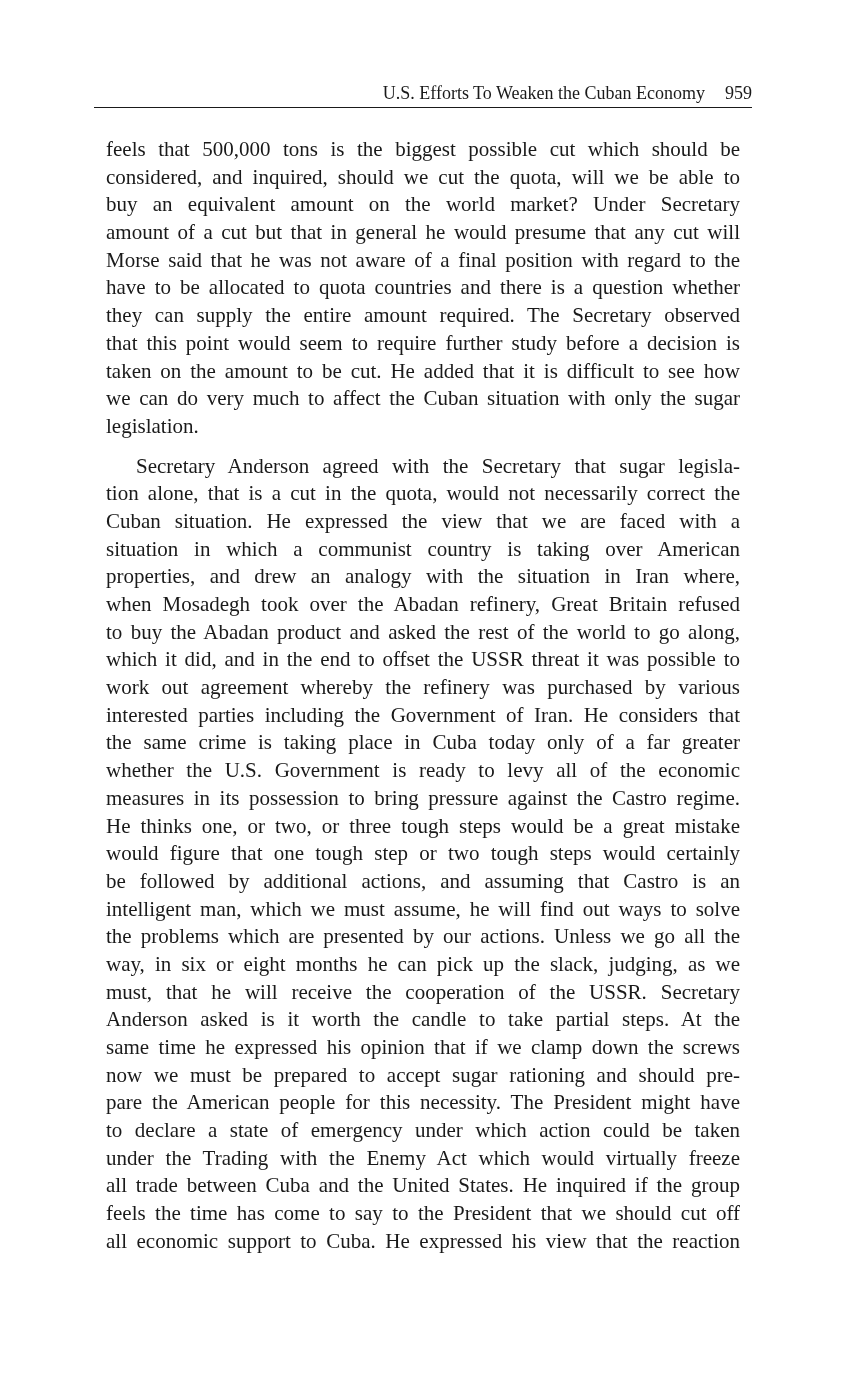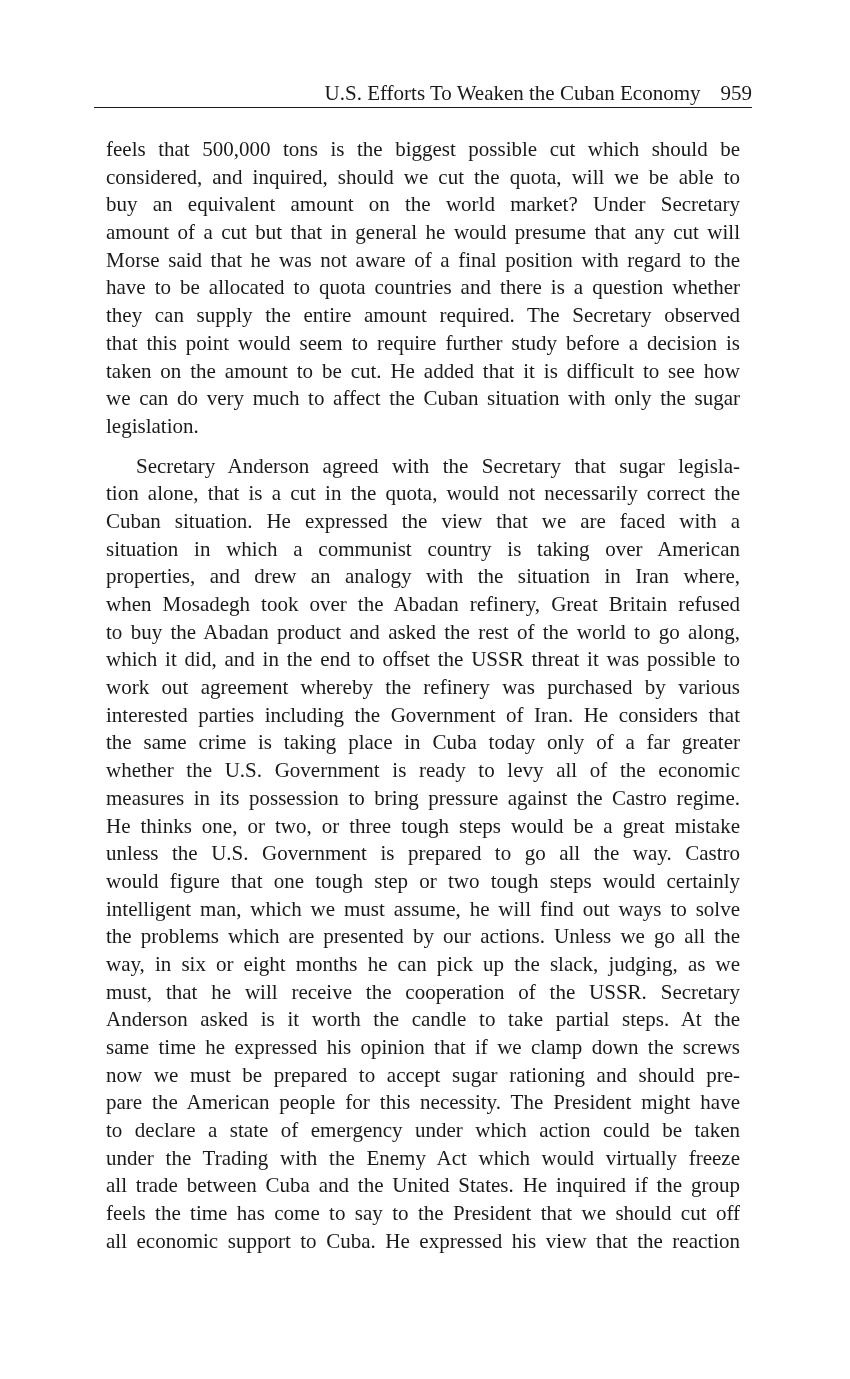--- a/index.html
+++ b/index.html
@@ -18,21 +18,21 @@
     .page {
       position: absolute;
       left: 94px;
       top: 80px;
       width: 658px;
     }
     .running-head {
       display: flex;
       justify-content: flex-end;
       align-items: baseline;
-      font-size: 21px;
+      font-size: 18px;
       line-height: 26px;
       padding-bottom: 1px;
       border-bottom: 1.5px solid #1a1a1a;
     }
     .running-head .title {
       margin-right: 20px;
     }
     .body-text {
       margin-top: 28px;
     }
@@ -90,22 +90,22 @@
         <span class="line">properties, and drew an analogy with the situation in Iran where,</span>
         <span class="line">when Mosadegh took over the Abadan refinery, Great Britain refused</span>
         <span class="line">to buy the Abadan product and asked the rest of the world to go along,</span>
         <span class="line">which it did, and in the end to offset the USSR threat it was possible to</span>
         <span class="line">work out agreement whereby the refinery was purchased by various</span>
         <span class="line">interested parties including the Government of Iran. He considers that</span>
         <span class="line">the same crime is taking place in Cuba today only of a far greater</span>
         <span class="line">whether the U.S. Government is ready to levy all of the economic</span>
         <span class="line">measures in its possession to bring pressure against the Castro regime.</span>
         <span class="line">He thinks one, or two, or three tough steps would be a great mistake</span>
-        <span class="line">unless the U.S. Government is prepared to go all the way. Castro</span>
         <span class="line">would figure that one tough step or two tough steps would certainly</span>
+        <span class="line">be followed by additional actions, and assuming that Castro is an</span>
         <span class="line">intelligent man, which we must assume, he will find out ways to solve</span>
         <span class="line">the problems which are presented by our actions. Unless we go all the</span>
         <span class="line">way, in six or eight months he can pick up the slack, judging, as we</span>
         <span class="line">must, that he will receive the cooperation of the USSR. Secretary</span>
         <span class="line">Anderson asked is it worth the candle to take partial steps. At the</span>
         <span class="line">same time he expressed his opinion that if we clamp down the screws</span>
         <span class="line">now we must be prepared to accept sugar rationing and should pre-</span>
         <span class="line">pare the American people for this necessity. The President might have</span>
         <span class="line">to declare a state of emergency under which action could be taken</span>
         <span class="line">under the Trading with the Enemy Act which would virtually freeze</span>

